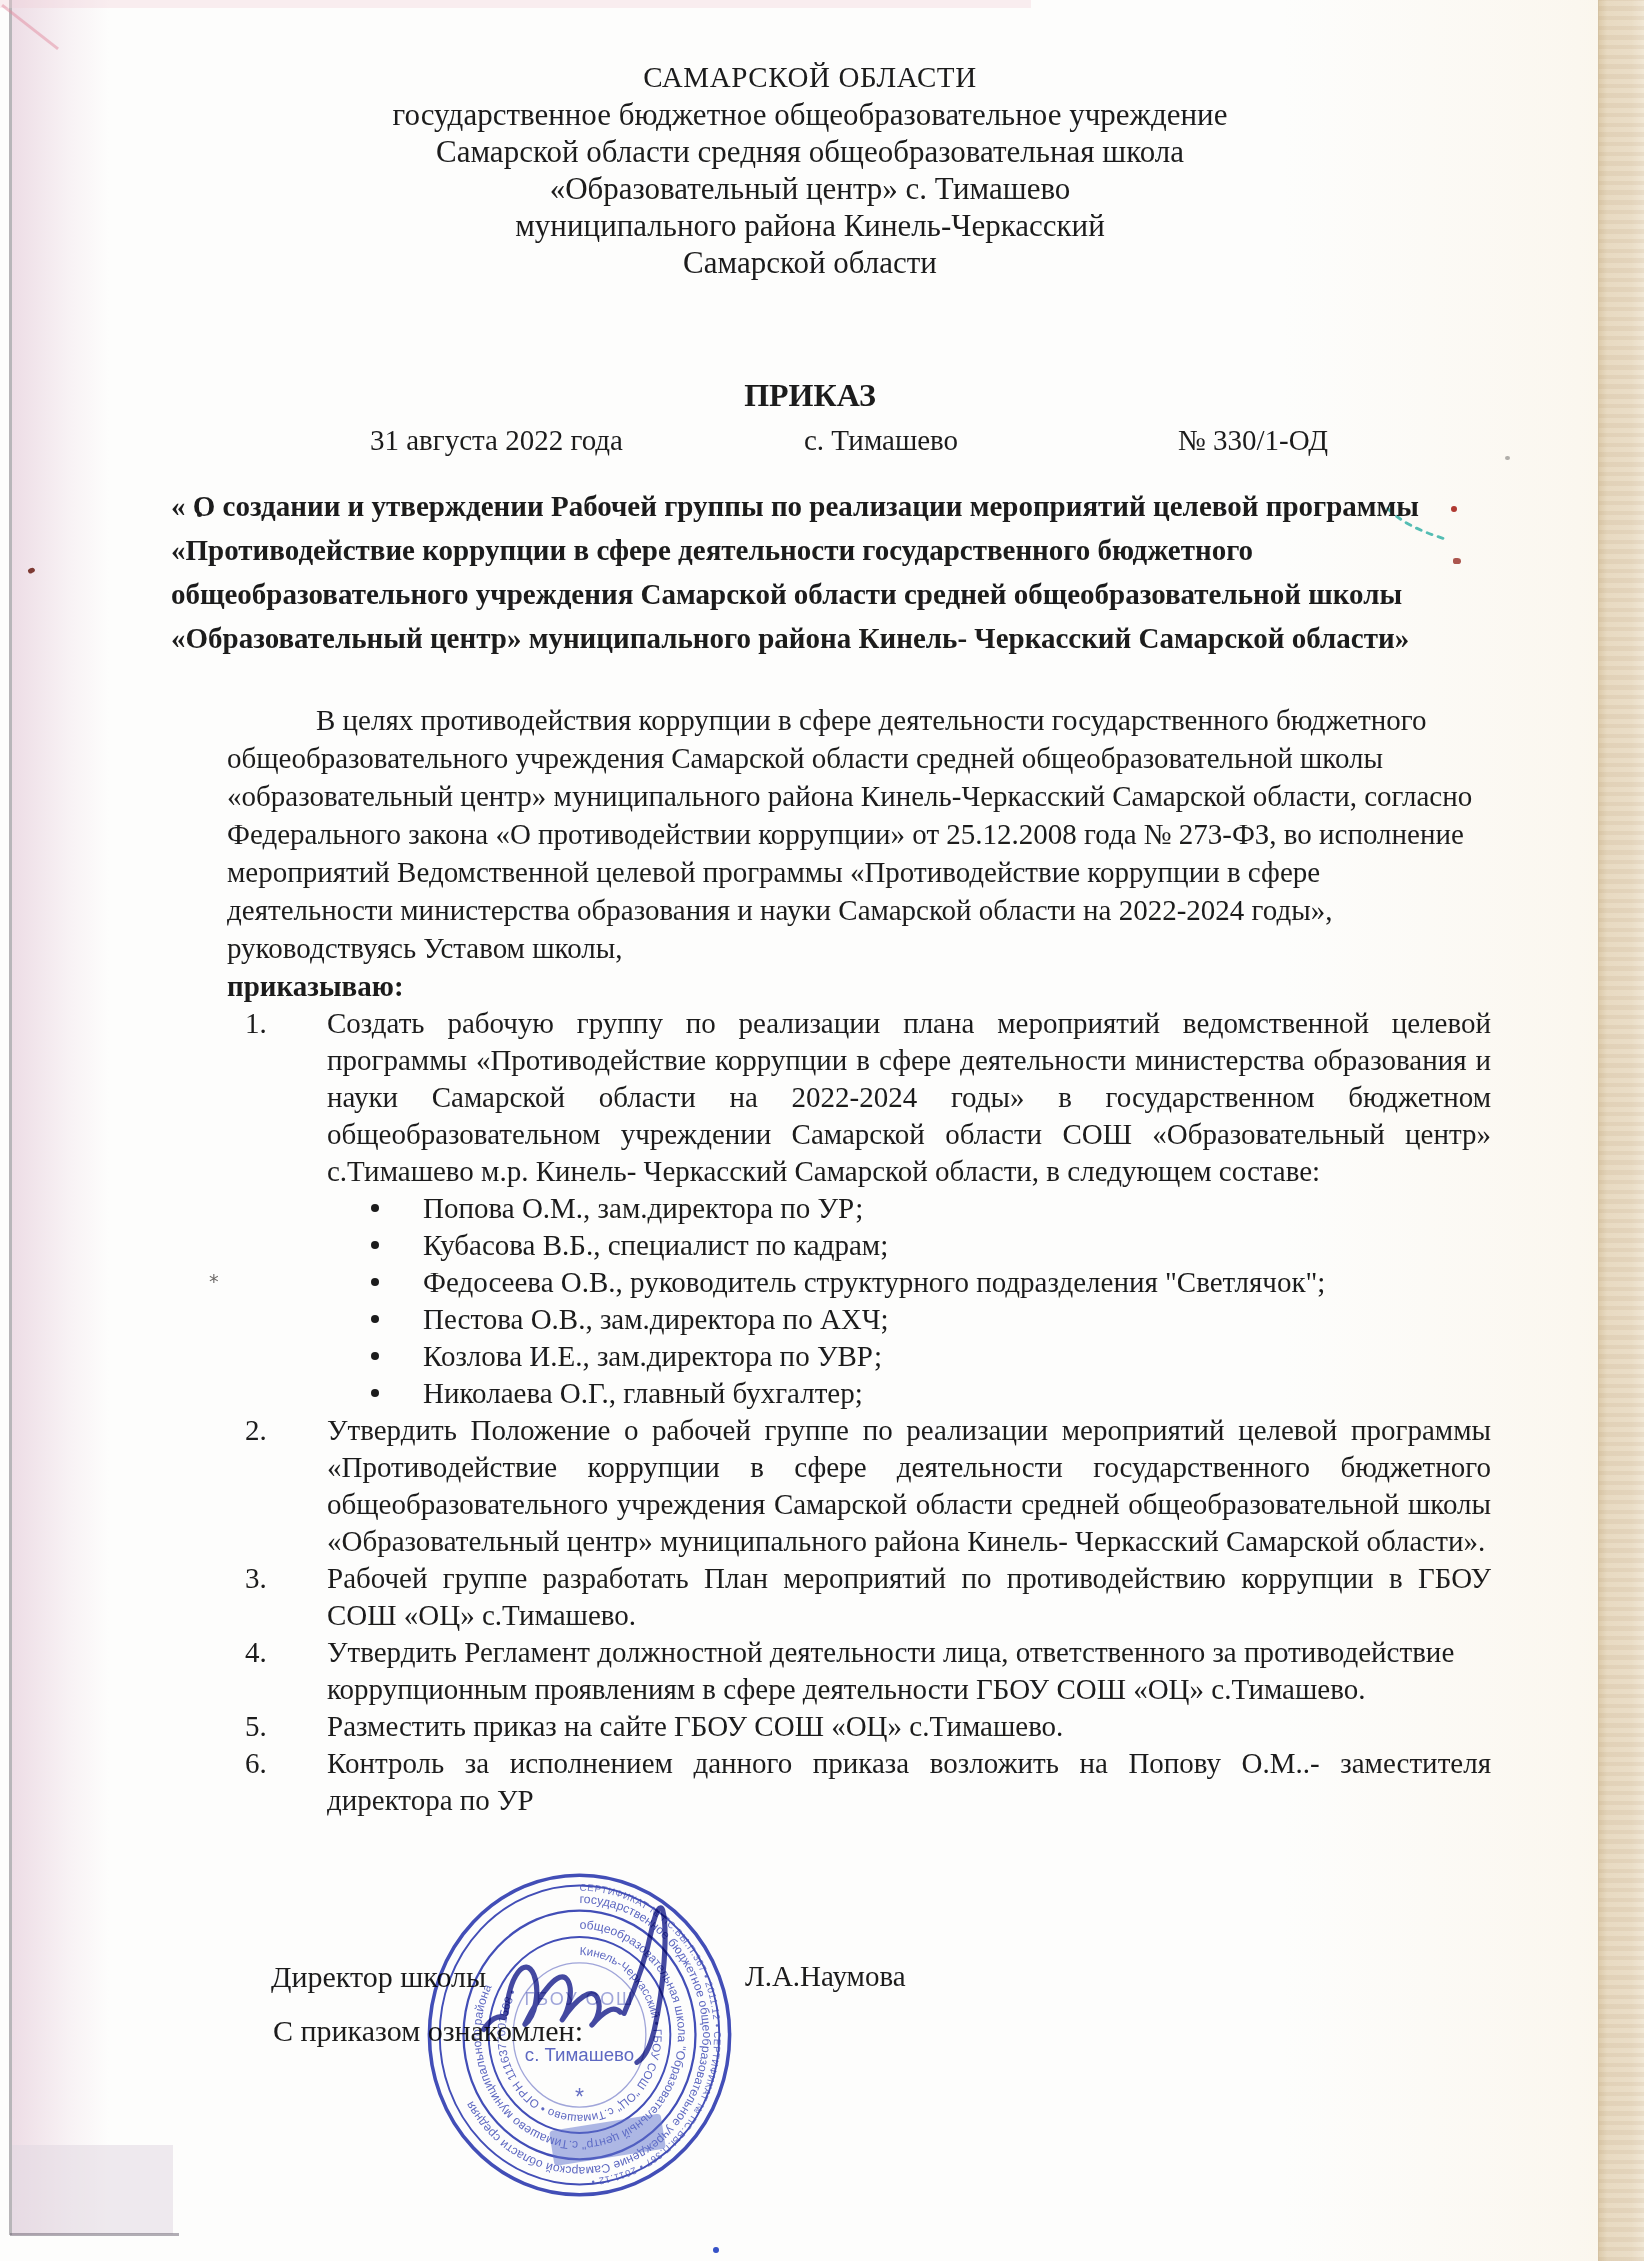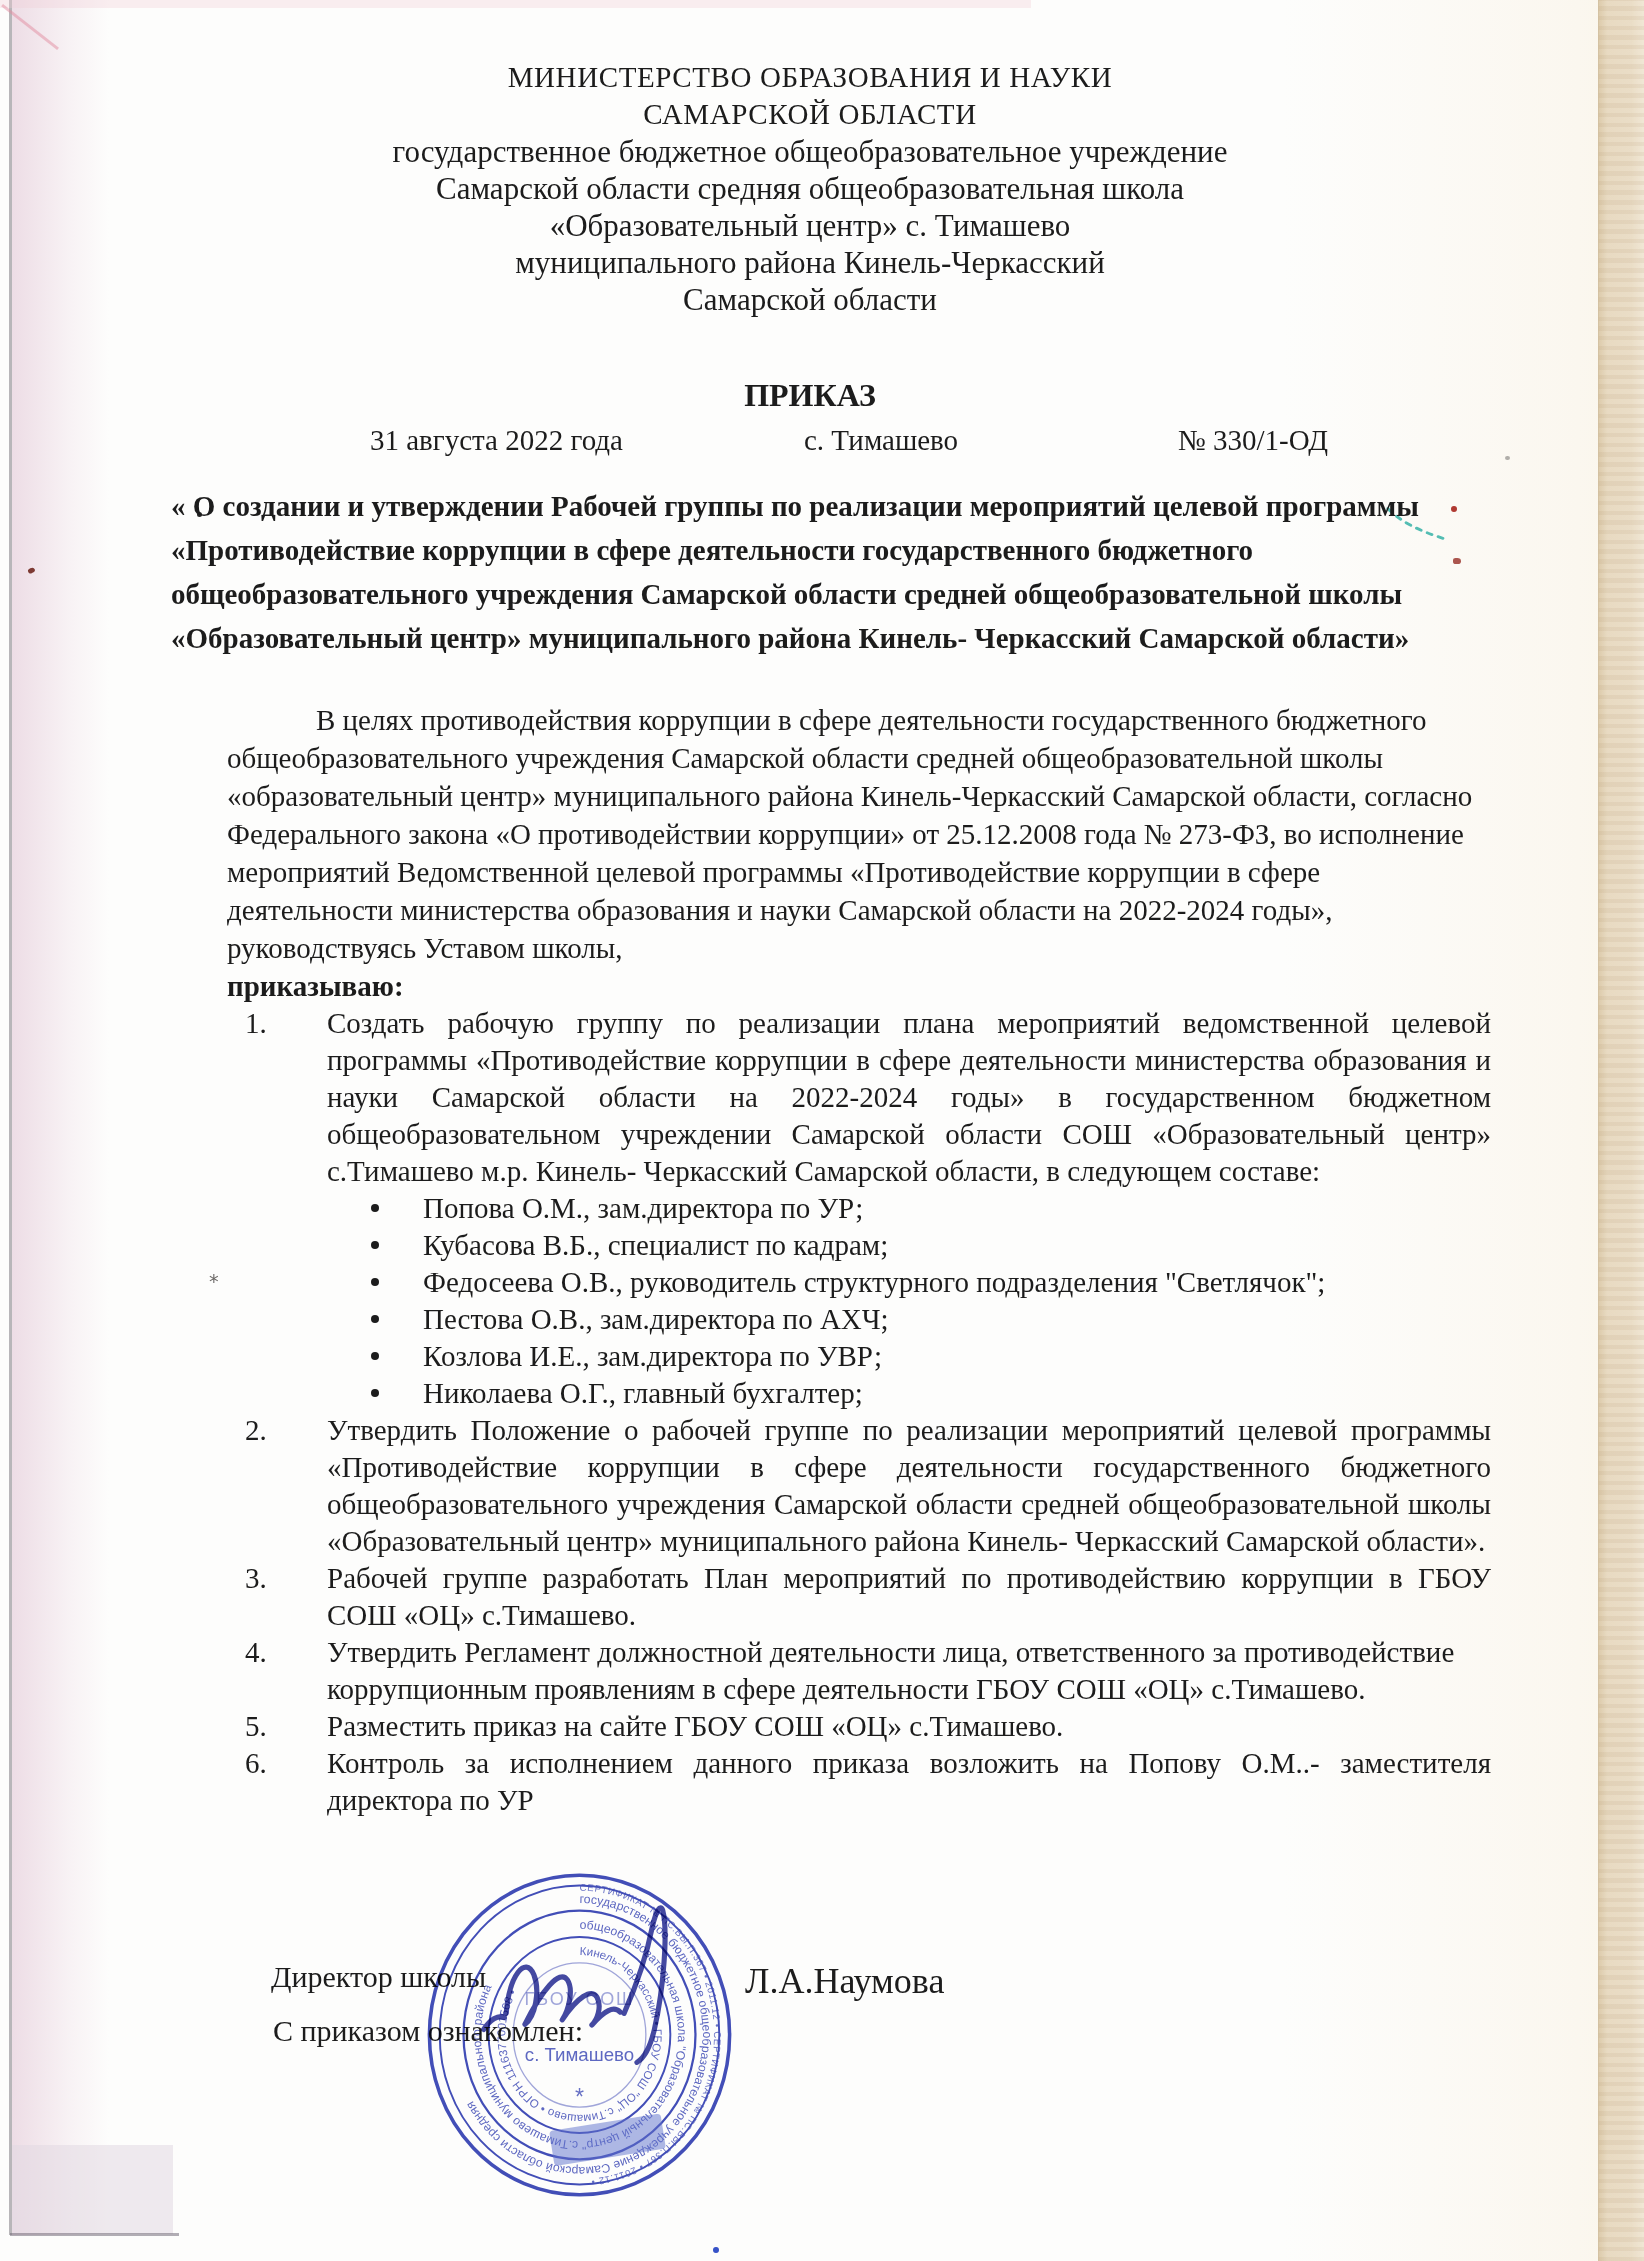--- a/index.html
+++ b/index.html
@@ -47,21 +47,21 @@
   .flow{position:absolute;left:227px;top:701px;width:1264px;font-size:29px;line-height:38px;}
   .intro{margin:0;text-indent:89px;}
   .resolve{margin:0;font-weight:bold;}
   .oli{position:relative;margin:0;padding-left:100px;line-height:37px;text-align:justify;}
   .oli .num{position:absolute;left:18px;}
   .oli.align-left{text-align:left;}
   .bul{position:relative;margin:0;padding-left:196px;line-height:37px;text-align:left;}
   .bul::before{content:"";position:absolute;left:144px;top:14px;width:8.4px;height:8.4px;border-radius:50%;background:#1c1c1c;}
   
   .sig-role{position:absolute;left:271px;top:1960px;font-size:30px;}
-  .sig-name{position:absolute;left:745px;top:1960px;font-size:36px;}
+  .sig-name{position:absolute;left:745px;top:1960px;font-size:29px;}
   .sig-ack{position:absolute;left:273px;top:2014px;font-size:30px;}
   
   .stamp-svg{position:absolute;left:412px;top:1861px;width:335px;height:348px;
     mix-blend-mode:multiply;opacity:.93;filter:blur(0.4px);}
   .stamp-svg .ring{fill:none;stroke:#3340b4;}
   .stamp-svg text{fill:#3340b4;font-family:"Liberation Sans","DejaVu Sans",sans-serif;}
   .sig-svg{position:absolute;left:387px;top:1865px;width:335px;height:213px;
     mix-blend-mode:multiply;filter:blur(0.3px);}
   .sig-svg path{fill:none;stroke:#3a3f9e;stroke-width:8;stroke-linecap:round;stroke-linejoin:round;opacity:.95;}
   .teal-svg{position:absolute;left:1384px;top:502px;width:71px;height:52px;opacity:.85;}
@@ -84,21 +84,20 @@
   <div class="speck speck-red-right"></div>
   <div class="speck speck-red-right2"></div>
   <div class="speck speck-gray-right"></div>
   <div class="speck speck-blue-bottom"></div>
   <div class="speck-star">⁎</div>
   <svg class="teal-svg" viewBox="0 0 110 80">
     <path d="M6,10 C26,30 52,44 98,58"></path>
   </svg>
 
   <div class="header">
-    <div class="cap">МИНИСТЕРСТВО ОБРАЗОВАНИЯ И НАУКИ</div>
     <div class="cap">САМАРСКОЙ ОБЛАСТИ</div>
     <div>государственное бюджетное общеобразовательное учреждение</div>
     <div>Самарской области средняя общеобразовательная школа</div>
     <div>«Образовательный центр» с. Тимашево</div>
     <div>муниципального района  Кинель-Черкасский</div>
     <div>Самарской области</div>
   </div>
 
   <div class="order-heading">ПРИКАЗ</div>
   <div class="daterow">

